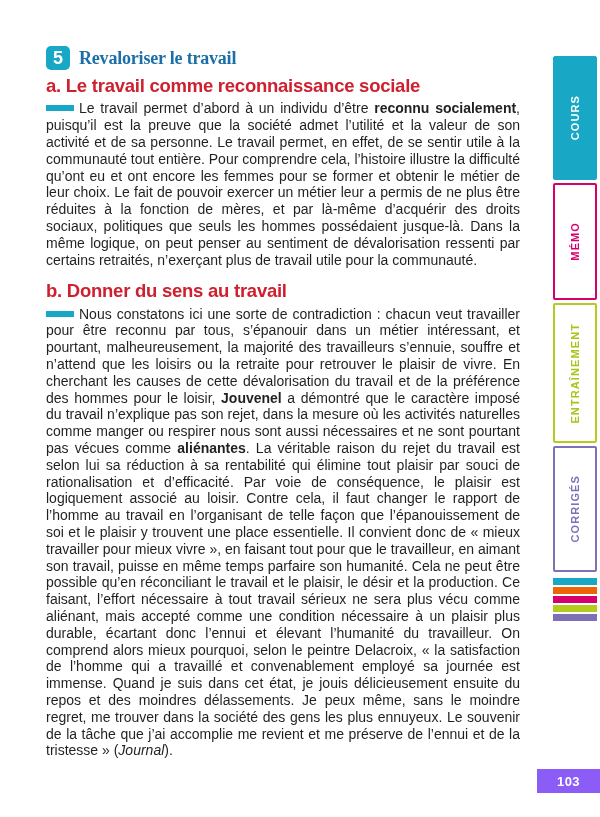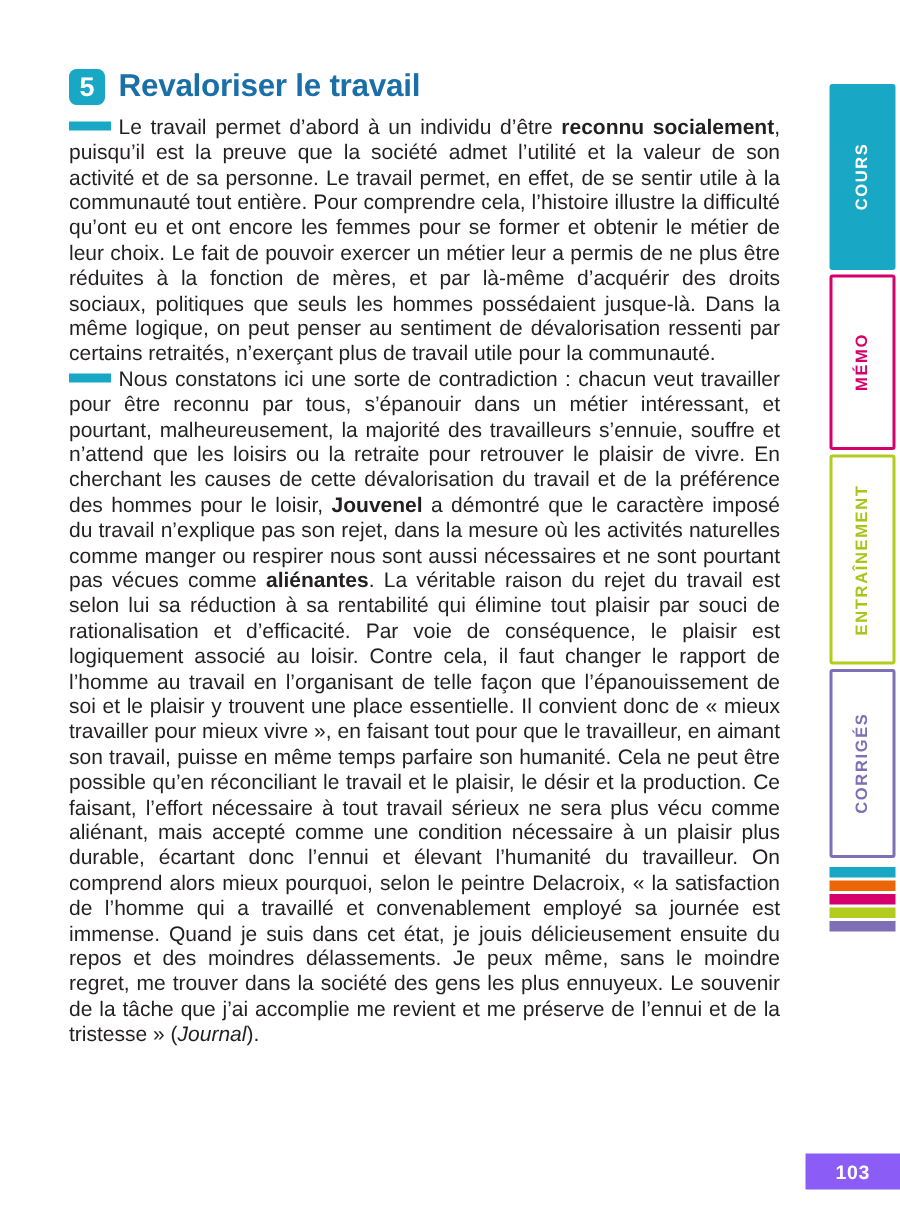--- a/index.html
+++ b/index.html
@@ -46,25 +46,26 @@
     background: #18a7c4;
     color: #ffffff;
     font-size: 18px;
     font-weight: bold;
     line-height: 24px;
     text-align: center;
     flex: 0 0 auto;
     letter-spacing: 0;
   }
   .section-title {
-    font-size: 21px;
+    font-size: 18px;
     font-weight: bold;
     color: #1b6fa8;
     letter-spacing: -0.2px;
     line-height: 1.05;
+    font-family: Liberation Serif, serif;
   }
 
   
   .sub-heading {
     font-size: 18.5px;
     font-weight: bold;
     color: #cf202f;
     letter-spacing: -0.25px;
     margin: 4px 0 4px 0;
     line-height: 1.1;
@@ -189,24 +190,26 @@
 
 <div class="page">
 
   <div class="content">
 
     <div class="section-heading">
       <div class="num-badge" style="background: rgb(24, 167, 196);">5</div>
       <div class="section-title" style="color: rgb(27, 111, 168);">Revaloriser le travail</div>
     </div>
 
+    <h2 class="sub-heading" style="color: rgb(207, 32, 47);">a. Le travail comme reconnaissance sociale</h2>
     <p class="para">
       <span class="lead-dash"></span><span>Le travail permet d’abord à un individu d’être <b>reconnu socialement</b>, puisqu’il est la preuve que la société admet l’utilité et la valeur de son activité et de sa personne. Le travail permet, en effet, de se sentir utile à la communauté tout entière. Pour comprendre cela, l’histoire illustre la difficulté qu’ont eu et ont encore les femmes pour se former et obtenir le métier de leur choix. Le fait de pouvoir exercer un métier leur a permis de ne plus être réduites à la fonction de mères, et par là-même d’acquérir des droits sociaux, politiques que seuls les hommes possédaient jusque-là. Dans la même logique, on peut penser au sentiment de dévalorisation ressenti par certains retraités, n’exerçant plus de travail utile pour la communauté.</span>
     </p>
 
+    <h2 class="sub-heading second" style="color: rgb(207, 32, 47);">b. Donner du sens au travail</h2>
     <p class="para">
       <span class="lead-dash"></span><span>Nous constatons ici une sorte de contradiction : chacun veut travailler pour être reconnu par tous, s’épanouir dans un métier intéressant, et pourtant, malheureusement, la majorité des travailleurs s’ennuie, souffre et n’attend que les loisirs ou la retraite pour retrouver le plaisir de vivre. En cherchant les causes de cette dévalorisation du travail et de la préférence des hommes pour le loisir, <b>Jouvenel</b> a démontré que le caractère imposé du travail n’explique pas son rejet, dans la mesure où les activités naturelles comme manger ou respirer nous sont aussi nécessaires et ne sont pourtant pas vécues comme <b>aliénantes</b>. La véritable raison du rejet du travail est selon lui sa réduction à sa rentabilité qui élimine tout plaisir par souci de rationalisation et d’efficacité. Par voie de conséquence, le plaisir est logiquement associé au loisir. Contre cela, il faut changer le rapport de l’homme au travail en l’organisant de telle façon que l’épanouissement de soi et le plaisir y trouvent une place essentielle. Il convient donc de « mieux travailler pour mieux vivre », en faisant tout pour que le travailleur, en aimant son travail, puisse en même temps parfaire son humanité. Cela ne peut être possible qu’en réconciliant le travail et le plaisir, le désir et la production. Ce faisant, l’effort nécessaire à tout travail sérieux ne sera plus vécu comme aliénant, mais accepté comme une condition nécessaire à un plaisir plus durable, écartant donc l’ennui et élevant l’humanité du travailleur. On comprend alors mieux pourquoi, selon le peintre Delacroix, « la satisfaction de l’homme qui a travaillé et convenablement employé sa journée est immense. Quand je suis dans cet état, je jouis délicieusement ensuite du repos et des moindres délassements. Je peux même, sans le moindre regret, me trouver dans la société des gens les plus ennuyeux. Le souvenir de la tâche que j’ai accomplie me revient et me préserve de l’ennui et de la tristesse » (<i>Journal</i>).</span>
     </p>
 
   </div>
 
   <div class="tab-rail">
 
     <div class="tab tab-cours" style="background: rgb(24, 167, 196);">
       <span class="tab-label" style="color: rgb(255, 255, 255);">COURS</span>

